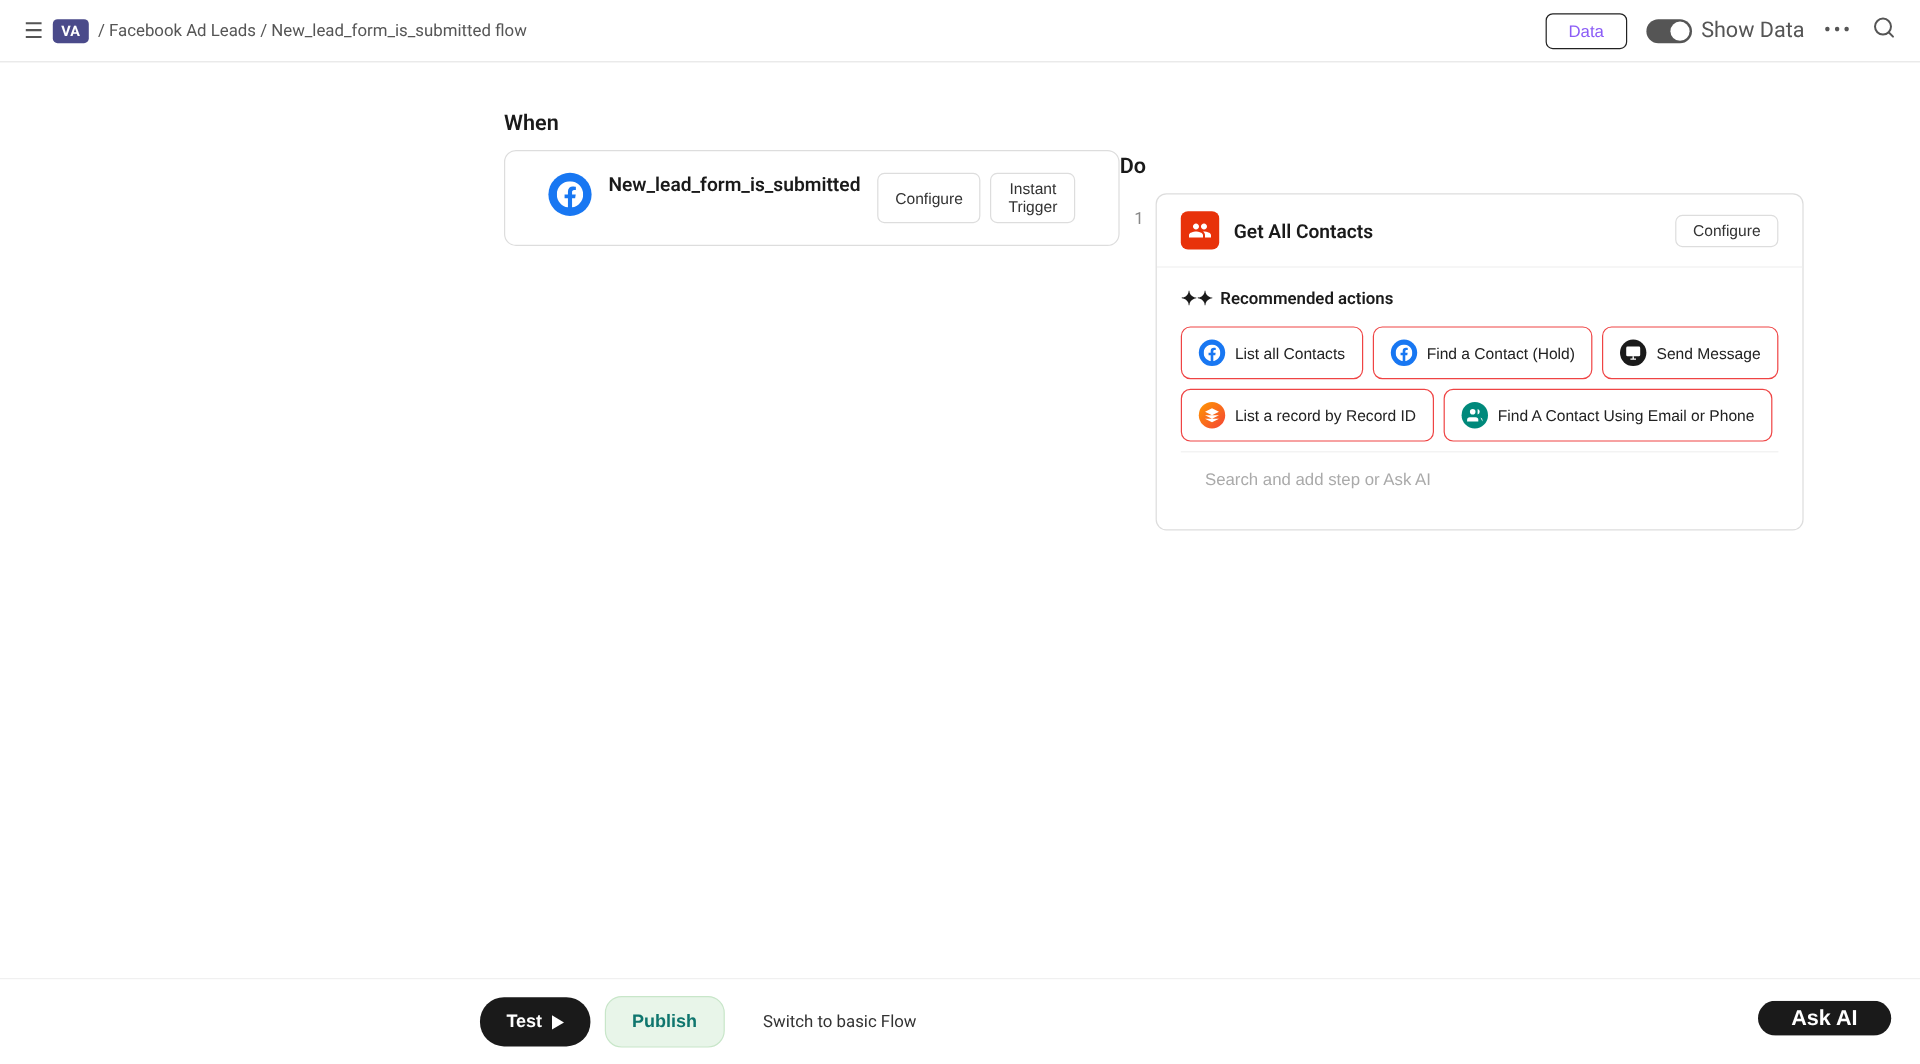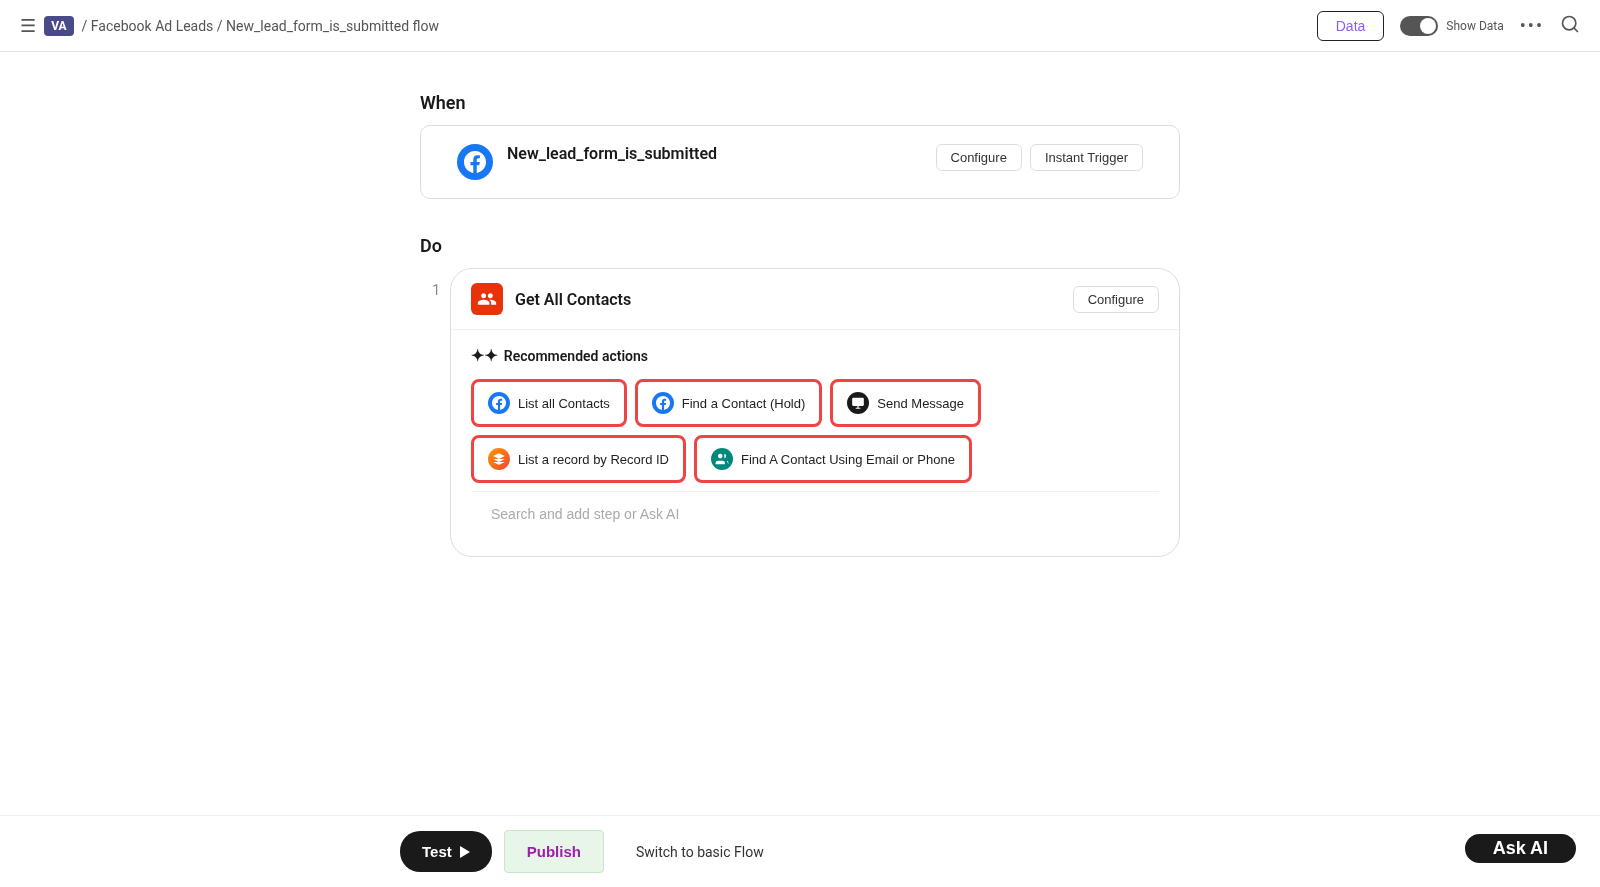--- a/index.html
+++ b/index.html
@@ -57,21 +57,21 @@
       font-size: 14px;
       font-weight: 500;
       padding: 6px 18px;
       border-radius: 6px;
       cursor: pointer;
     }
     .toggle-container {
       display: flex;
       align-items: center;
       gap: 8px;
-      font-size: 12px;
+      font-size: 18px;
       color: #555;
     }
     .toggle-track {
       width: 38px;
       height: 20px;
       background: #555;
       border-radius: 10px;
       position: relative;
       cursor: pointer;
     }
@@ -100,21 +100,21 @@
     .main {
       padding: 40px 0 0 0;
       display: flex;
       flex-direction: column;
       align-items: center;
     }
 
     .flow-container {
       width: 760px;
       display: flex;
-      flex-direction: column;
+      flex-direction: row;
       gap: 0;
     }
 
     
     .section-label {
       font-size: 18px;
       font-weight: 600;
       color: #1a1a1a;
       margin-bottom: 12px;
     }
@@ -176,21 +176,21 @@
       color: #888;
       padding-top: 14px;
       width: 20px;
       text-align: right;
       flex-shrink: 0;
     }
 
     .step-card {
       flex: 1;
       border: 1px solid #ddd;
-      border-radius: 22px;
+      border-radius: 9px;
       background: #fff;
       overflow: hidden;
     }
     .step-header {
       display: flex;
       align-items: center;
       gap: 12px;
       padding: 14px 20px;
       border-bottom: 1px solid #f0f0f0;
     }
@@ -246,21 +246,21 @@
       gap: 8px;
     }
     .action-buttons-row {
       display: flex;
       gap: 8px;
     }
     .action-btn {
       display: flex;
       align-items: center;
       gap: 8px;
-      border: 3px solid #ef4444;
+      border: 1px solid #ef4444;
       border-radius: 8px;
       padding: 10px 14px;
       background: #fff;
       font-size: 13px;
       font-weight: 500;
       color: #222;
       cursor: pointer;
       white-space: nowrap;
     }
     .action-btn-icon {
@@ -340,23 +340,23 @@
     .play-icon {
       width: 0;
       height: 0;
       border-style: solid;
       border-width: 6px 0 6px 10px;
       border-color: transparent transparent transparent #fff;
       display: inline-block;
     }
     .publish-btn {
       background: #e8f5e9;
-      color: #a21caf;
+      color: #0f766e;
       border: 1px solid #c8e6c9;
-      border-radius: 4px;
+      border-radius: 14px;
       padding: 12px 22px;
       font-size: 15px;
       font-weight: 600;
       cursor: pointer;
     }
     .switch-basic {
       font-size: 14px;
       color: #333;
       cursor: pointer;
       margin-left: 20px;

